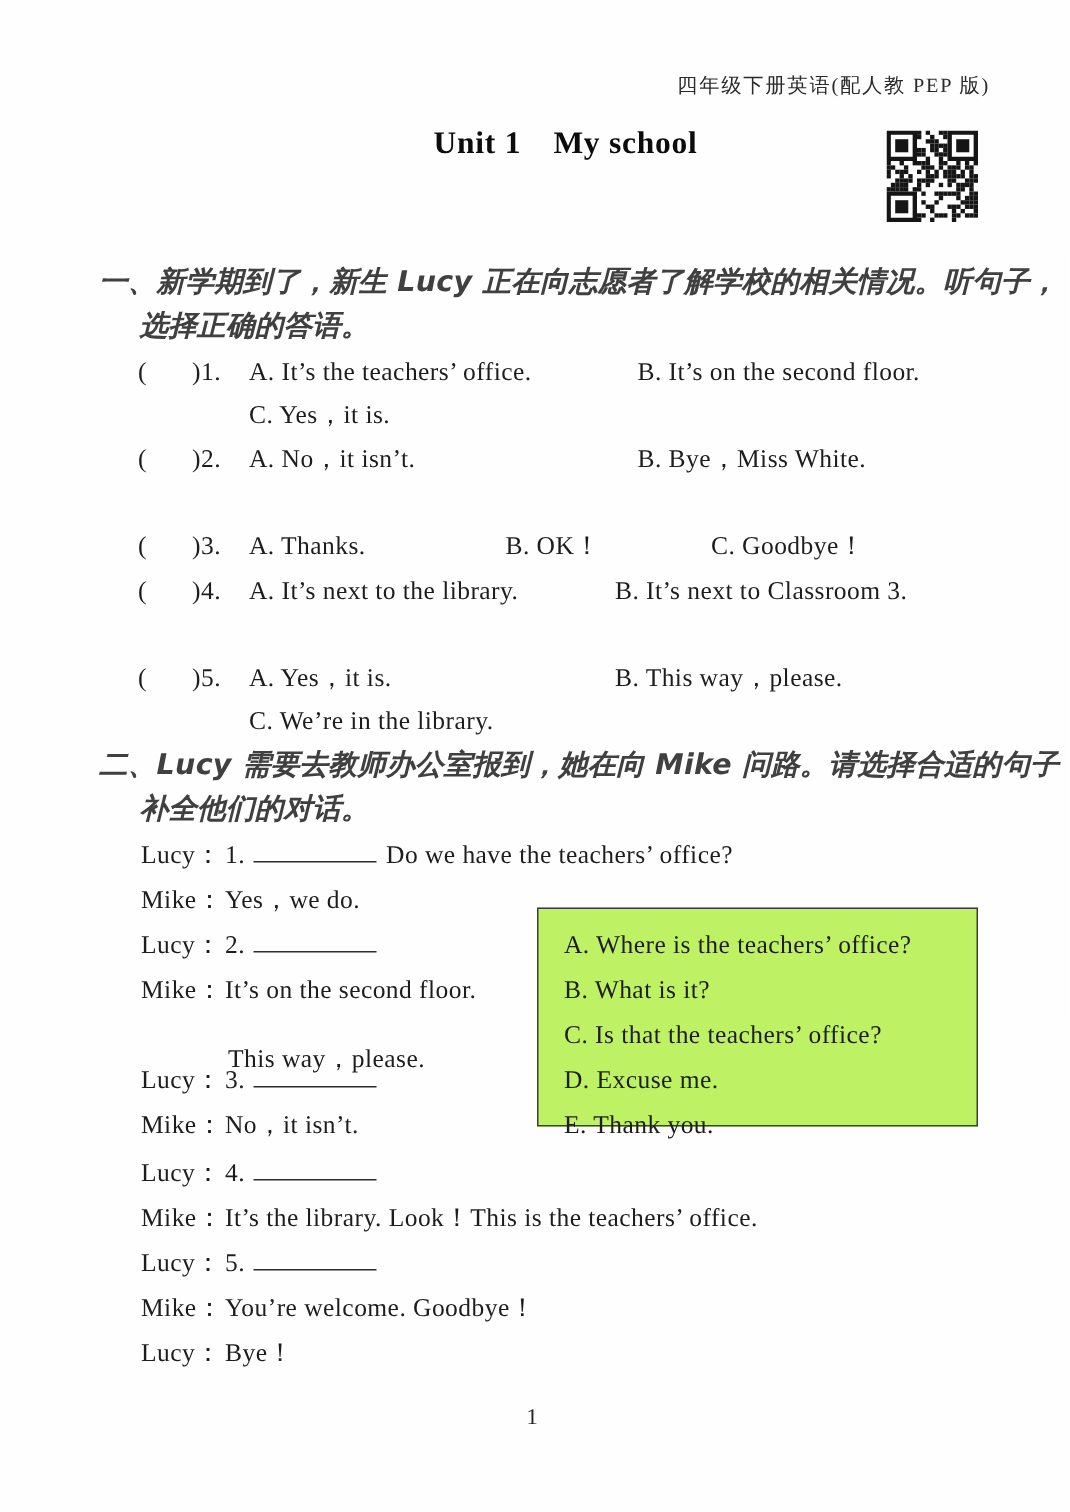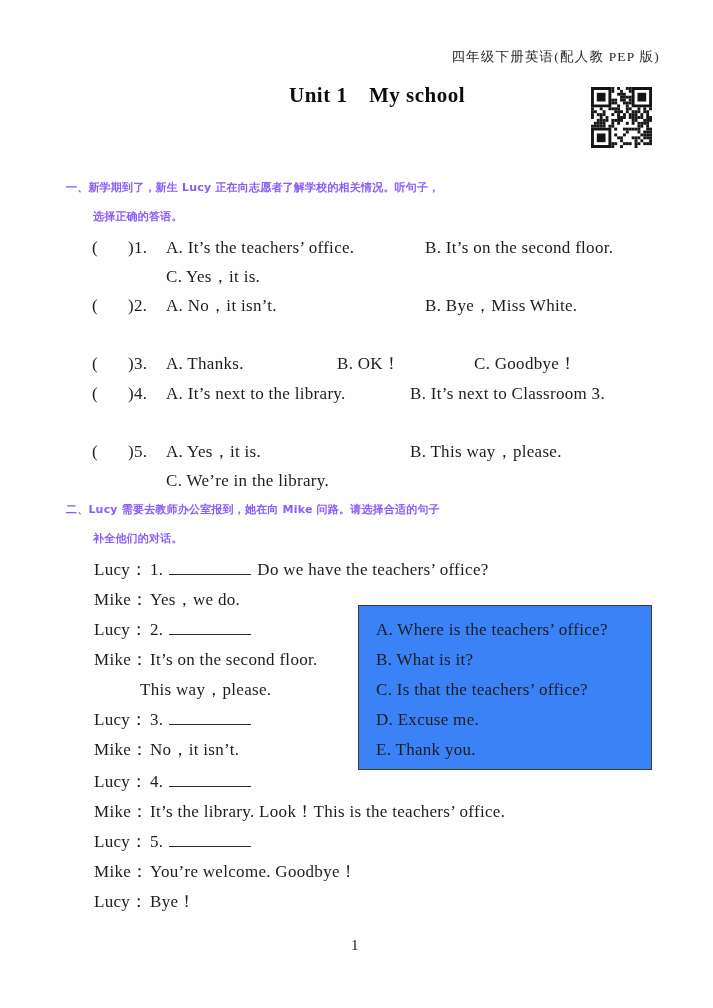--- a/index.html
+++ b/index.html
@@ -1,39 +1,39 @@
 <!DOCTYPE html>
 <html><head>
 <meta charset="utf-8">
 <style>
   html,body{margin:0;padding:0;background:#ffffff;}
   .page{position:relative;width:713px;height:1008px;background:#fefefe;overflow:hidden;
         font-family:"Liberation Serif","DejaVu Serif",serif;color:#1b1b1b;}
   .abs{position:absolute;}
   .en{font-family:"Liberation Serif","DejaVu Serif",serif;font-size:17px;
       color:#1d1d1d;letter-spacing:0.3px;white-space:pre;line-height:21px;}
-  .cnb{font-family:"DejaVu Sans",sans-serif;font-weight:700;font-size:11px;
-       color:#8b5cf6;white-space:pre;line-height:22px;letter-spacing:0.2px;}
+  .cnb{font-family:"DejaVu Sans",sans-serif;font-weight:700;font-size:19px;
+       color:#404040;white-space:pre;line-height:22px;letter-spacing:0.2px;font-style:italic;}
   .hdr{font-size:13.5px;letter-spacing:1.2px;color:#2a2a2a;white-space:pre;}
   .title{font-size:21px;font-weight:700;color:#0c0c0c;white-space:pre;letter-spacing:0.5px;margin-left:24px;}
   .subtitle{font-size:19px;color:#161616;white-space:pre;letter-spacing:0.8px;}
   .pagenum{font-size:15px;color:#222;}
   .row{position:absolute;left:0;width:713px;height:22px;}
   .row>span{position:absolute;top:0;}
   .p-open{left:92px;}
   .p-num{left:128px;}
   .opt-a{left:166px;}
   .opt-c2{left:166px;}
   .speaker{left:94px;}
   .content{left:150px;}
-  .cont-ind{left:140px;}
+  .cont-ind{left:152px;margin-top:16px;}
   .blank{display:inline-block;width:82px;height:15px;border-bottom:1.3px solid #2b2b2b;
          margin:0 6px 0 6px;vertical-align:baseline;}
-  .ansbox{position:absolute;left:358px;top:605px;width:294px;height:165px;
-          border:1.5px solid #3c3c3c;box-sizing:border-box;background:#3b82f6;}
+  .ansbox{position:absolute;left:358px;top:605px;width:294px;height:146px;
+          border:1.5px solid #3c3c3c;box-sizing:border-box;background:#bef264;}
   .ansbox .opt{position:absolute;left:17px;white-space:pre;}
   .qr{position:absolute;left:591px;top:87px;width:61px;height:61px;}
 </style>
 </head>
 <body>
 
 <div class="page">
 
   <div class="abs en hdr" style="right:53px;top:46px;">四年级下册英语(配人教 PEP 版)</div>
 

